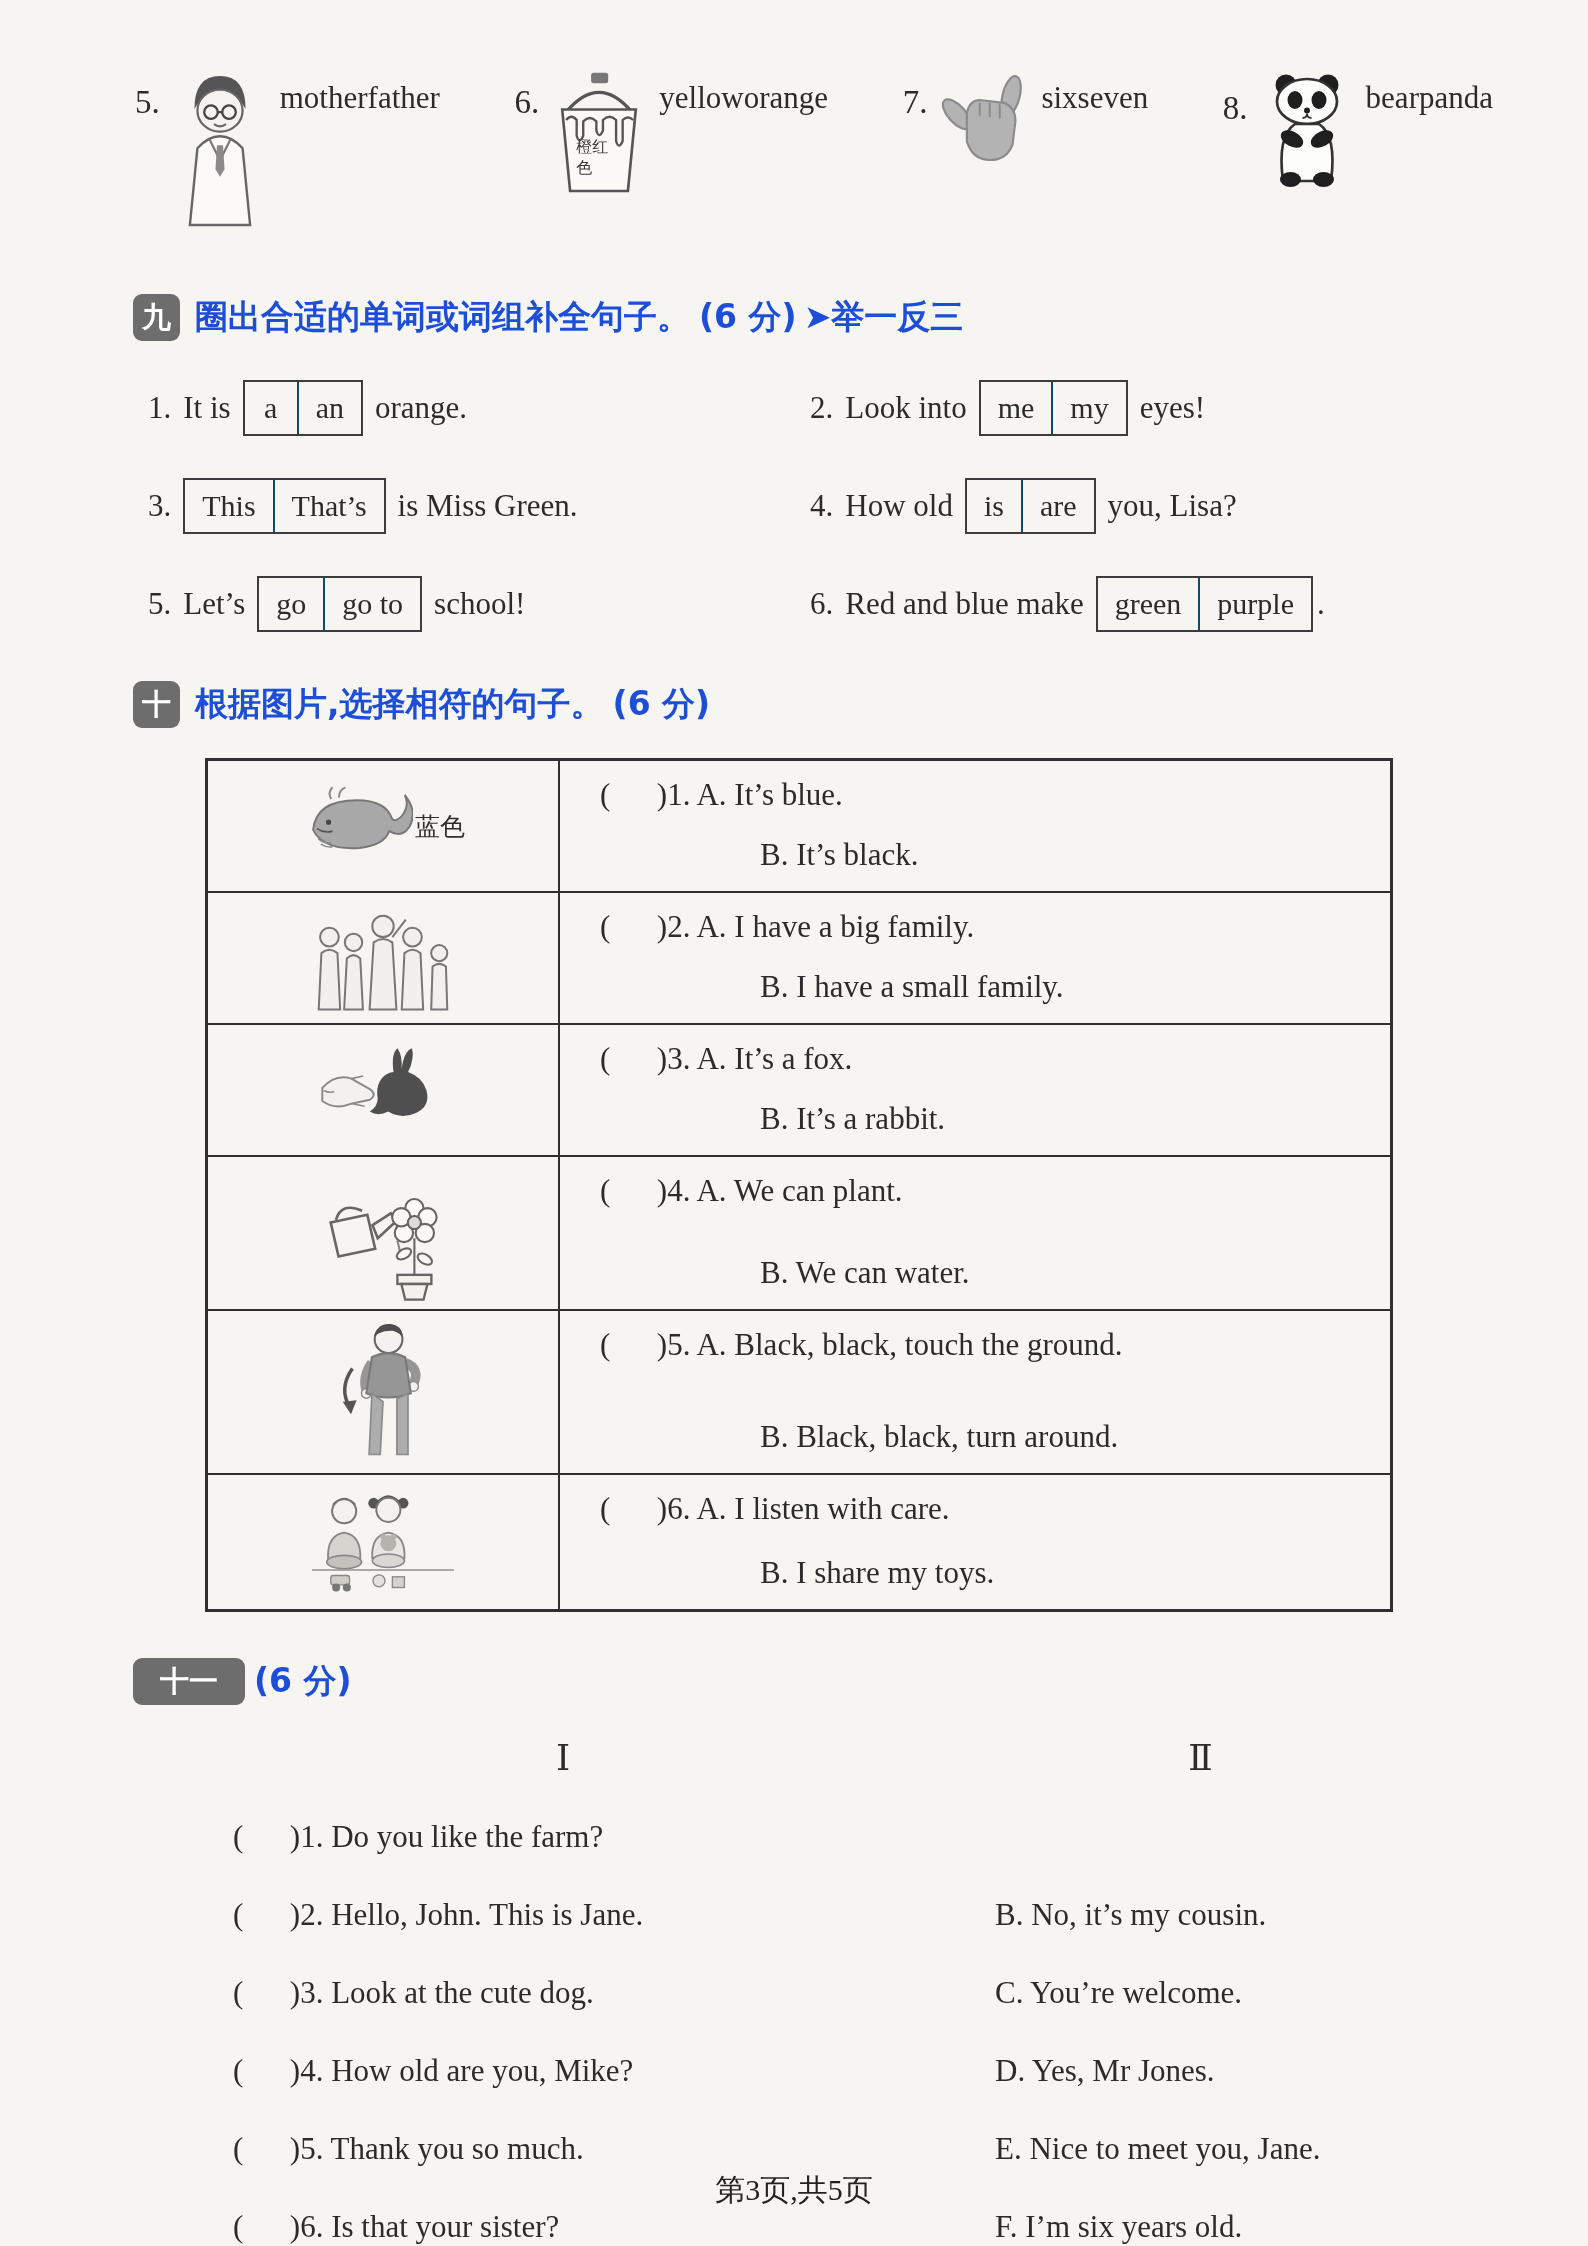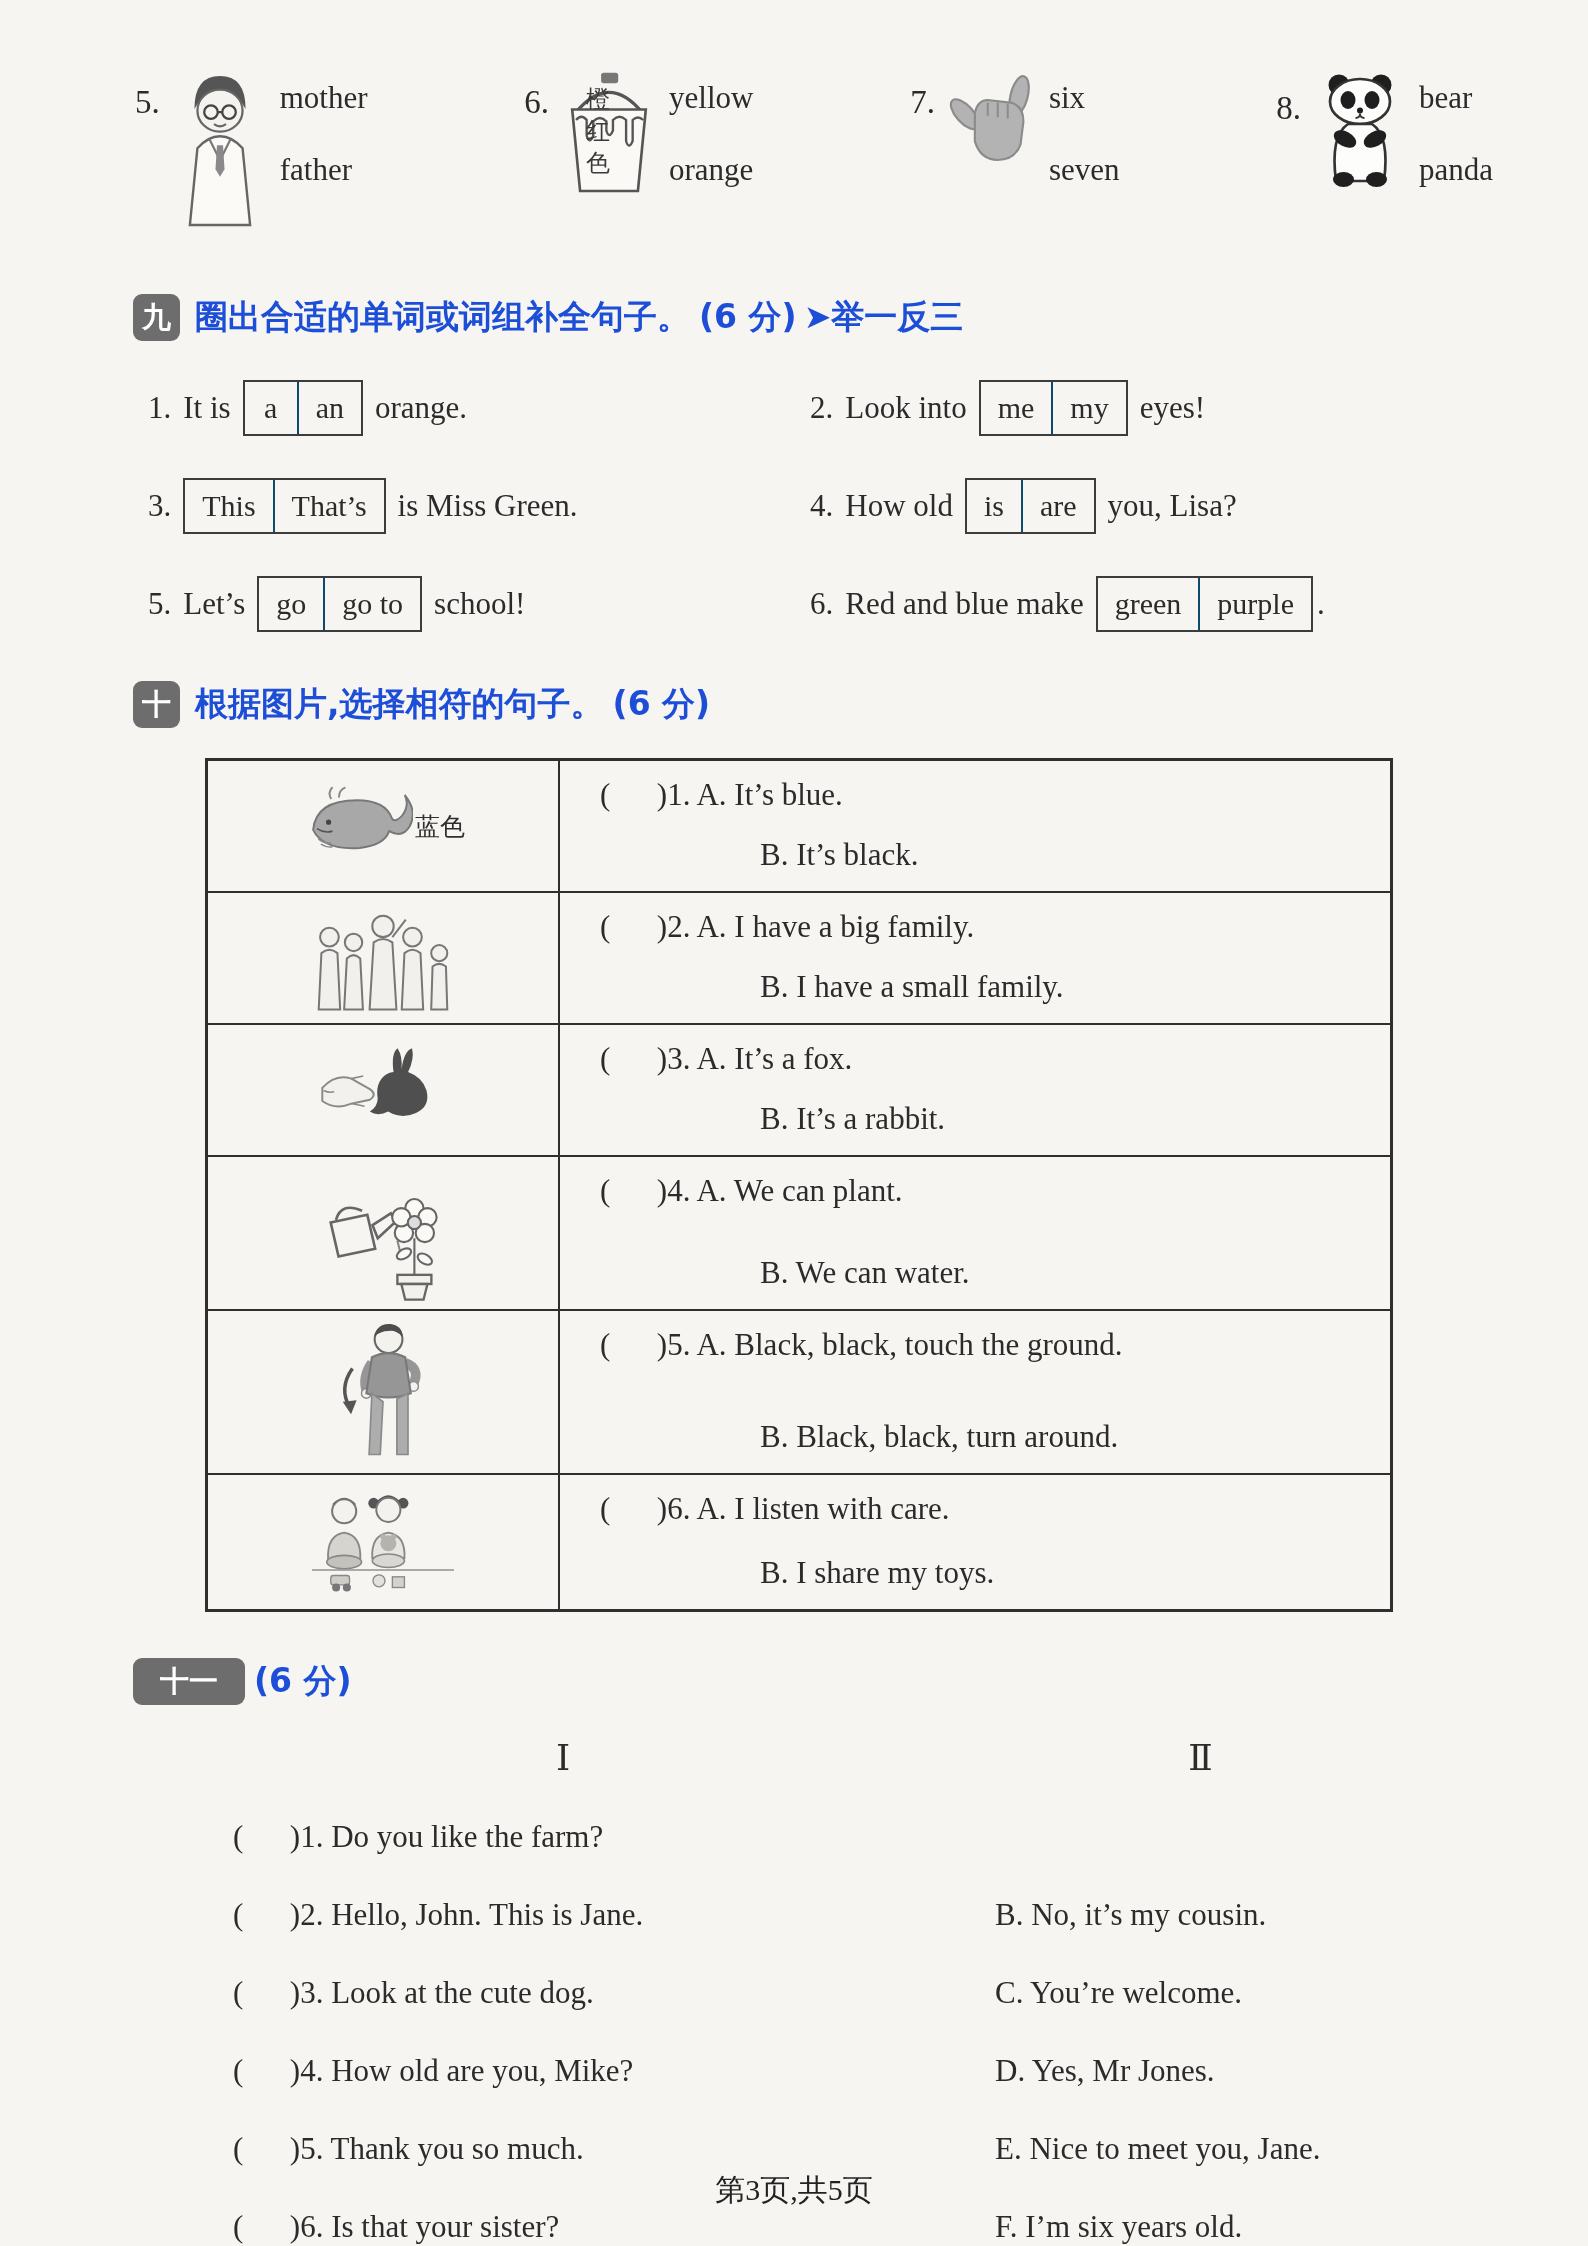--- a/index.html
+++ b/index.html
@@ -7,24 +7,24 @@
   .page {
     position:relative; width:1588px; height:2246px; margin:0 auto;
     background:#f6f5f2; color:#2b2b2b; overflow:hidden;
   }
   
   .top-row { display:flex; justify-content:space-between; align-items:flex-start;
              margin:70px 95px 0 135px; height:178px; }
   .wc-item { display:flex; gap:14px; align-items:flex-start; }
   .wc-num  { font-size:33px; padding-top:14px; }
   .icon-wrap { position:relative; display:flex; align-items:flex-start; justify-content:center; }
-  .wc-words { display:flex; flex-direction:column; justify-content:space-between;
+  .wc-words { display:flex; flex-direction:row; justify-content:space-between;
               height:118px; padding-top:10px; font-size:31px; }
   .bucket-label { position:absolute; left:50%; transform:translateX(-50%);
-                  bottom:16px; font-size:24px; color:#3a3a3a;
+                  bottom:16px; font-size:16px; color:#3a3a3a;
                   font-family:"DejaVu Sans","Liberation Sans",sans-serif; }
   
   .sec-header { display:flex; align-items:center; gap:15px; margin-left:133px;
                 font-family:"DejaVu Sans","Liberation Sans",sans-serif; }
   .badge { display:inline-flex; align-items:center; justify-content:center;
            width:47px; height:47px; border-radius:9px; background:#6d6d6d;
            color:#fff; font-size:29px; font-weight:700; flex:none; }
   .badge.wide { width:112px; }
   .sec-title, .sec-points, .sec-tag { font-size:33px; font-weight:700; color:#1d4ed8; }
   .sec-points { margin-left:-6px; }

